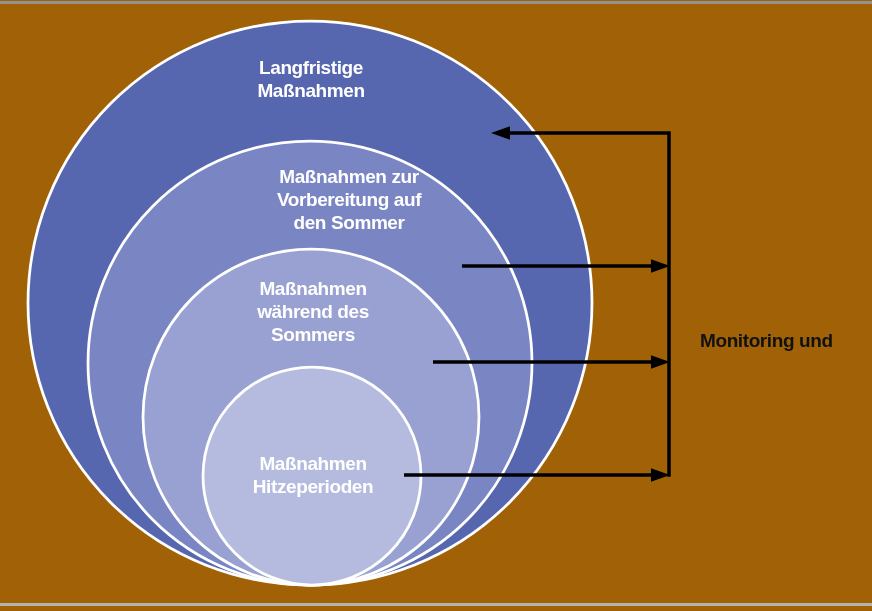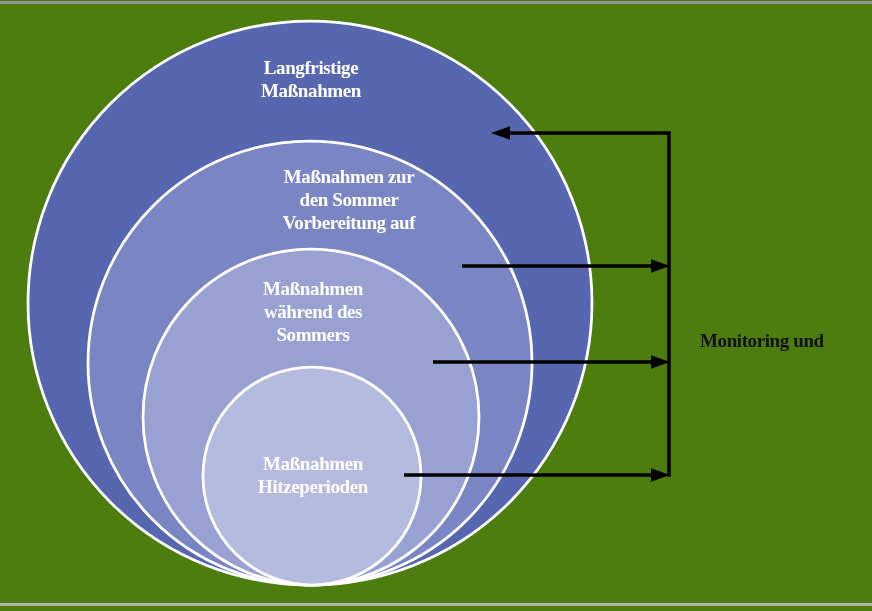--- a/index.html
+++ b/index.html
@@ -4,23 +4,23 @@
 <style>
   html, body {
     margin: 0;
     padding: 0;
     background: #ffffff;
   }
   .canvas {
     position: relative;
     width: 872px;
     height: 611px;
-    background: #4d7c0f;
+    background: #a16207;
     overflow: hidden;
-    font-family: Liberation Serif, serif;
+    font-family: Liberation Sans, sans-serif;
   }
   .rule {
     position: absolute;
     left: 0;
     right: 0;
     height: 3px;
   }
   .rule-top { top: 1px; background: #919191; }
   .rule-bottom { top: 603px; background: #b3b3b3; }
   svg.diagram {
@@ -85,22 +85,22 @@
     <polygon points="670,475 651,468.2 651,481.8" fill="#000000"></polygon>
   </svg>
 
   <div class="circle-label label-long-term">
     <div>Langfristige</div>
     <div>Maßnahmen</div>
   </div>
 
   <div class="circle-label label-preparation">
     <div>Maßnahmen zur</div>
+    <div>Vorbereitung auf</div>
     <div>den Sommer</div>
-    <div>Vorbereitung auf</div>
   </div>
 
   <div class="circle-label label-during-summer">
     <div>Maßnahmen</div>
     <div>während des</div>
     <div>Sommers</div>
   </div>
 
   <div class="circle-label label-acute">
     <div>Maßnahmen</div>

